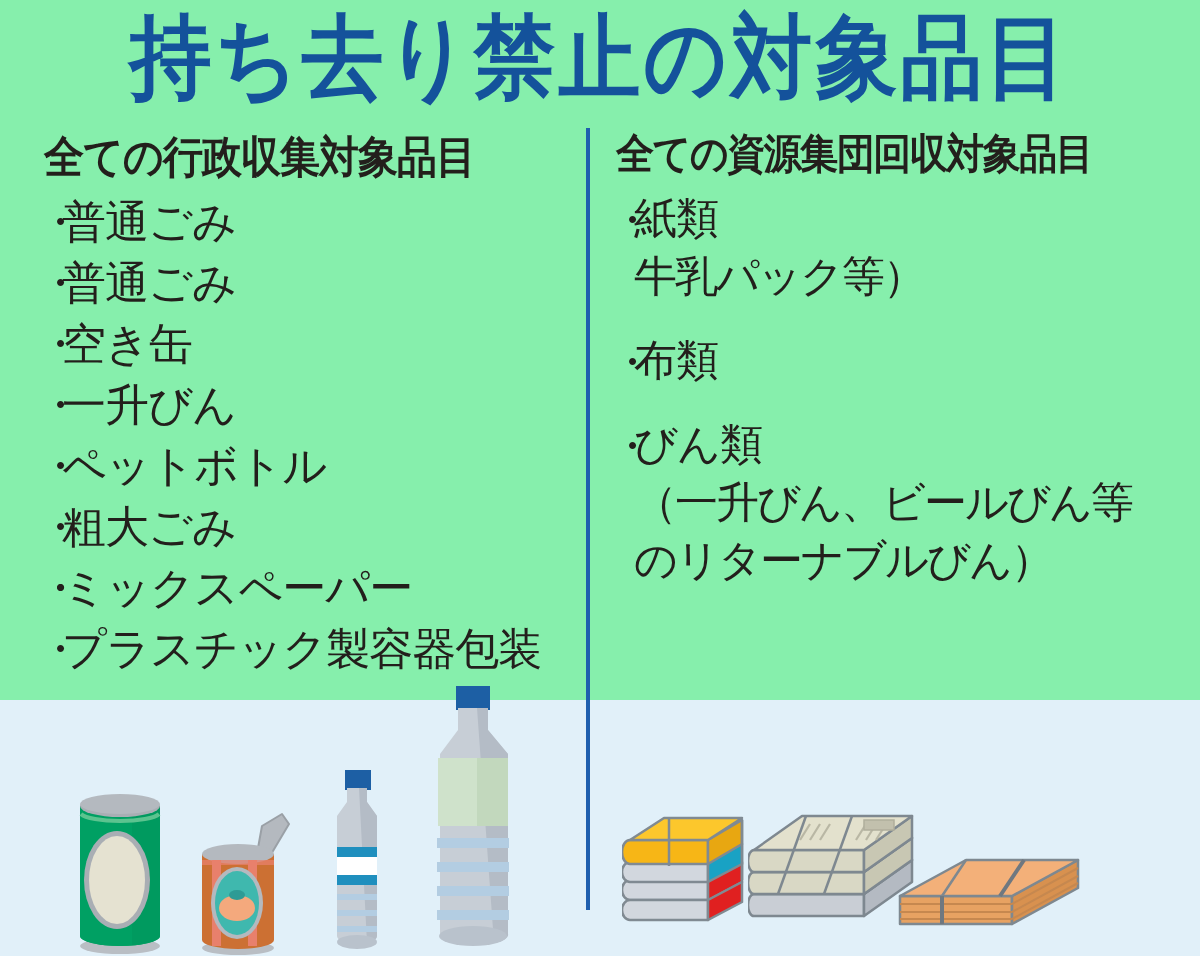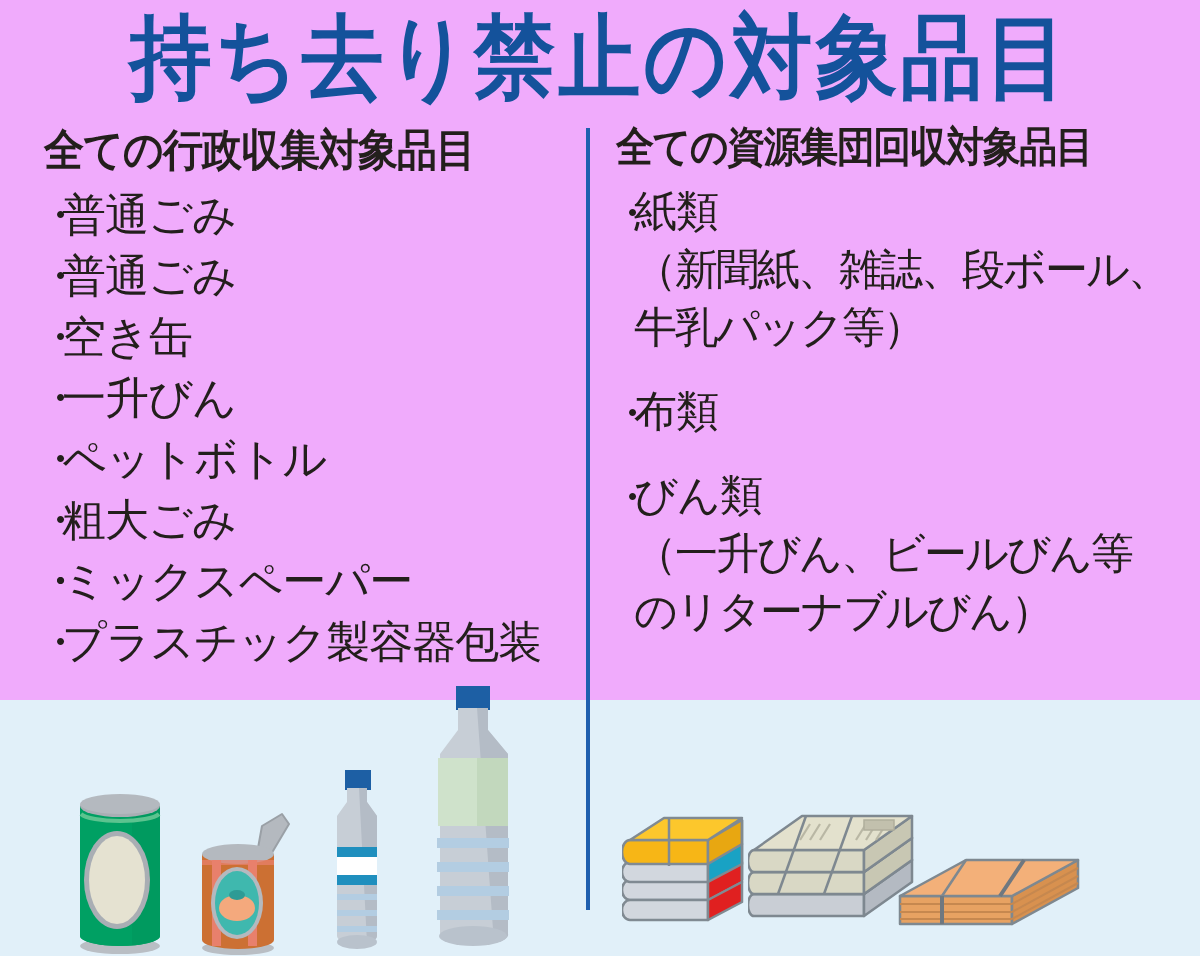--- a/index.html
+++ b/index.html
@@ -11,21 +11,21 @@
     width: 1200px;
     height: 956px;
     background: #e1f0f9;
     font-family: "DejaVu Sans", "Liberation Sans", sans-serif;
     overflow: hidden;
   }
   #poster {
     position: relative;
     width: 1200px;
     height: 700px;
-    background: #f0abfc;
+    background: #86efac;
   }
 
   
   #title-bar {
     position: absolute;
     left: 0; top: 6px;
     width: 1200px;
     height: 104px;
     display: flex;
     align-items: center;
@@ -43,21 +43,21 @@
 
   
   #columns {
     position: absolute;
     left: 0; top: 118px;
     width: 1200px;
     height: 700px;
   }
   .column {
     position: absolute;
-    top: 8px;
+    top: 15px;
   }
   #left-column  { left: 36px;  width: 540px; }
   #right-column { left: 608px; width: 580px; }
 
   #divider {
     position: absolute;
     left: 586px;
     top: 128px;
     width: 4px;
     height: 782px;
@@ -148,21 +148,20 @@
         <li class="item"><span class="bullet">・</span><span>ミックスペーパー</span></li>
         <li class="item"><span class="bullet">・</span><span>プラスチック製容器包装</span></li>
       </ul>
     </div>
 
     <div class="column" id="right-column">
       <div class="col-heading">全ての資源集団回収対象品目</div>
       <ul class="item-list">
         <li>
           <div class="item"><span class="bullet">・</span><span>紙類</span></div>
-          <div class="sub-line">（新聞紙、雑誌、段ボール、</div>
           <div class="sub-line">牛乳パック等）</div>
         </li>
         <li>
           <div class="item spaced"><span class="bullet">・</span><span>布類</span></div>
         </li>
         <li>
           <div class="item spaced"><span class="bullet">・</span><span>びん類</span></div>
           <div class="sub-line">（一升びん、ビールびん等</div>
           <div class="sub-line">のリターナブルびん）</div>
         </li>

